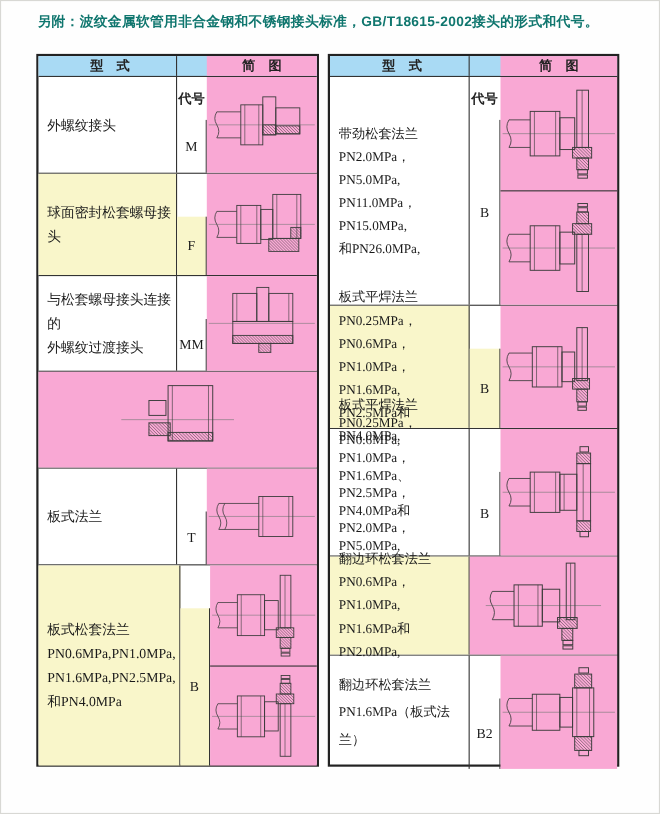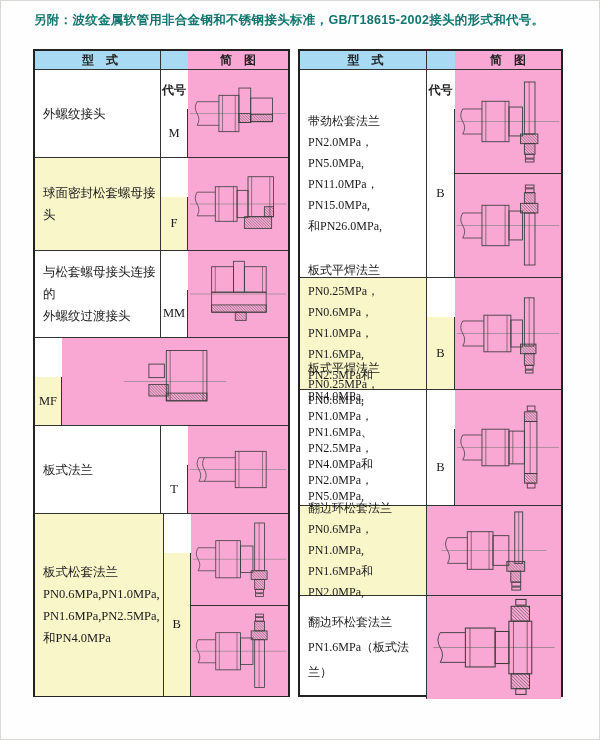--- a/index.html
+++ b/index.html
@@ -182,21 +182,20 @@
             <line x1="52" y1="68" x2="58" y2="74" stroke="#3c3c3c" stroke-width="0.5"></line>
             <line x1="52" y1="65" x2="61" y2="74" stroke="#3c3c3c" stroke-width="0.5"></line>
             <line x1="55" y1="65" x2="64" y2="74" stroke="#3c3c3c" stroke-width="0.5"></line>
             <line x1="58" y1="65" x2="64" y2="71" stroke="#3c3c3c" stroke-width="0.5"></line>
             <line x1="61" y1="65" x2="64" y2="68" stroke="#3c3c3c" stroke-width="0.5"></line>
           </svg>
         </div>
     </div>
 
     <div class="trow hl" style="height:88px">
-      <div class="cell code">MF</div>
       <div class="cell diag">
           <svg viewBox="0 0 110 90" preserveAspectRatio="xMidYMid meet" width="100%" height="100%">
             <line x1="2" y1="45" x2="108" y2="45" stroke="#7a7a7a" stroke-width="0.6"></line>
             <rect x="28" y="27" width="16" height="14" fill="none" stroke="#3c3c3c" stroke-width="0.9"></rect>
             <rect x="46" y="13" width="42" height="52" fill="none" stroke="#3c3c3c" stroke-width="0.9"></rect>
             <line x1="50" y1="13" x2="50" y2="65" stroke="#3c3c3c" stroke-width="0.6"></line>
             <line x1="84" y1="13" x2="84" y2="65" stroke="#3c3c3c" stroke-width="0.6"></line>
             <rect x="28" y="48" width="20" height="12" fill="none" stroke="#3c3c3c" stroke-width="0.9"></rect>
             <line x1="28" y1="57" x2="31" y2="60" stroke="#3c3c3c" stroke-width="0.5"></line>
             <line x1="28" y1="54" x2="34" y2="60" stroke="#3c3c3c" stroke-width="0.5"></line>
@@ -529,20 +528,21 @@
             <line x1="73" y1="66" x2="82" y2="75" stroke="#3c3c3c" stroke-width="0.5"></line>
             <line x1="76" y1="66" x2="82" y2="72" stroke="#3c3c3c" stroke-width="0.5"></line>
             <line x1="79" y1="66" x2="82" y2="69" stroke="#3c3c3c" stroke-width="0.5"></line>
           </svg>
         </div>
     </div>
 
     <div class="trow roomy" style="height:103px">
       <div class="cell type">翻边环松套法兰
 PN1.6MPa（板式法兰）</div>
+      <div class="cell code">B2</div>
       <div class="cell diag">
           <svg viewBox="0 0 110 90" preserveAspectRatio="xMidYMid meet" width="100%" height="100%">
             <line x1="2" y1="45" x2="108" y2="45" stroke="#7a7a7a" stroke-width="0.6"></line>
             <line x1="8" y1="32" x2="30" y2="32" stroke="#3c3c3c" stroke-width="0.8"></line>
             <line x1="8" y1="58" x2="30" y2="58" stroke="#3c3c3c" stroke-width="0.8"></line>
             <path d="M 8 32 q -4 6.5 0 13 q 4 6.5 0 13" fill="none" stroke="#3c3c3c" stroke-width="0.8"></path>
             <rect x="30" y="28" width="26" height="34" fill="none" stroke="#3c3c3c" stroke-width="0.9"></rect>
             <rect x="56" y="31" width="12" height="28" fill="none" stroke="#3c3c3c" stroke-width="0.9"></rect>
             <rect x="68" y="22" width="20" height="46" fill="none" stroke="#3c3c3c" stroke-width="0.9"></rect>
             <rect x="74" y="3" width="9" height="5" fill="none" stroke="#3c3c3c" stroke-width="0.9"></rect>

